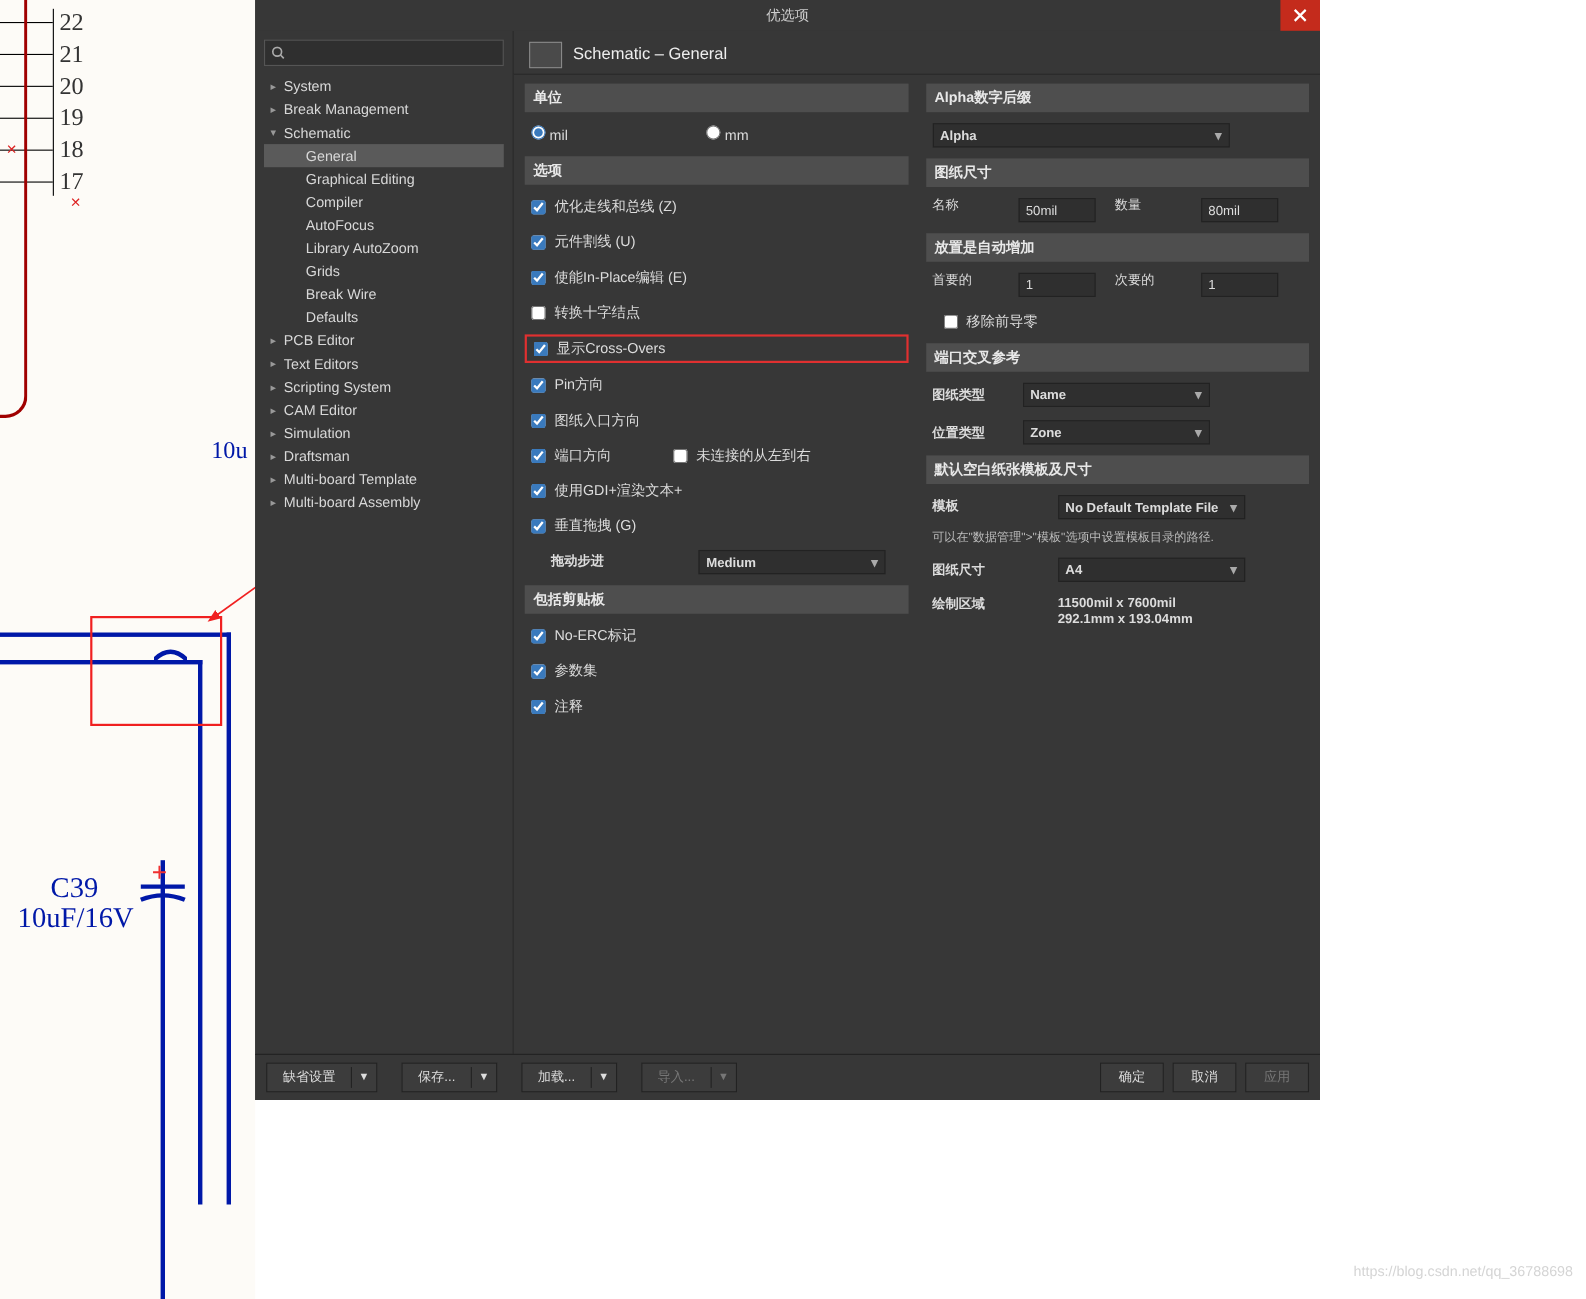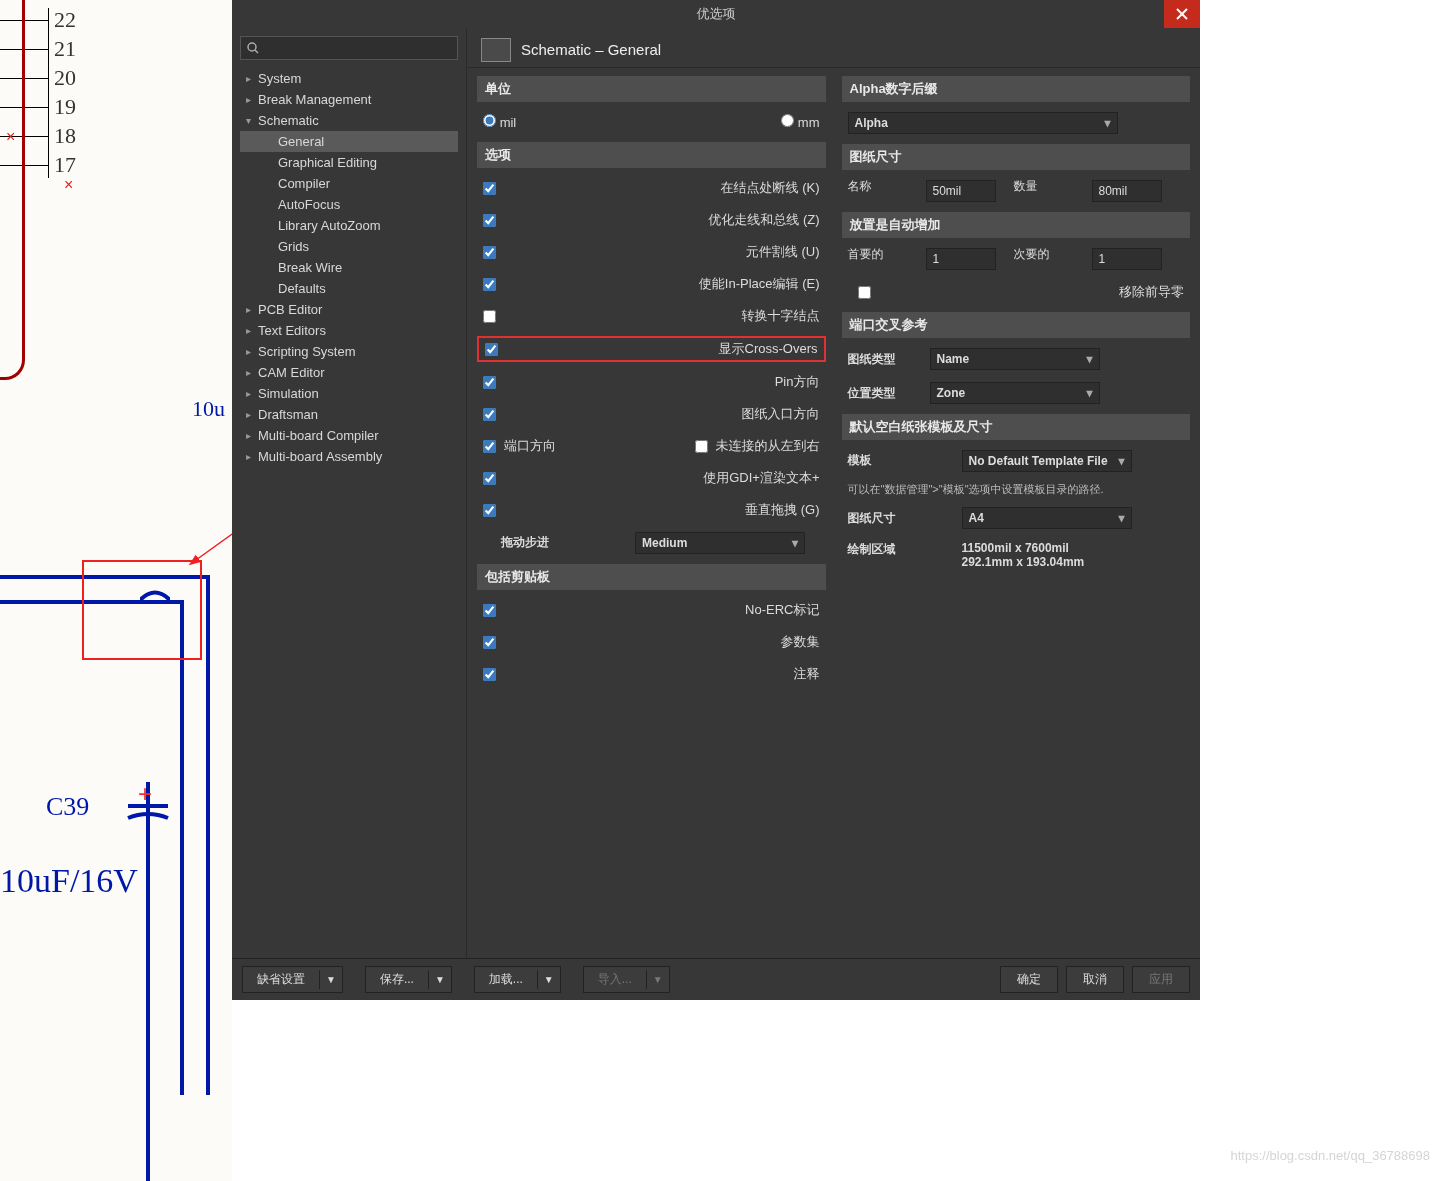--- a/index.html
+++ b/index.html
@@ -19,21 +19,21 @@
 .tree-row { display: flex; align-items: center; height: 21px; padding-left: 6px; cursor: pointer; color: #d8d8d8; }
 .tree-row.selected { background: #5a5a5a; }
 .tree-caret { width: 12px; font-size: 10px; color: #999; }
 .tree-child { padding-left: 26px; }
 .content { flex: 1; display: flex; padding: 8px 10px; gap: 16px; overflow: auto; }
 .content-header { display: flex; align-items: center; height: 40px; padding: 10px 14px 6px; border-bottom: 1px solid #2a2a2a; gap: 10px; }
 .hdr-icon { width: 30px; height: 24px; border: 1px solid #888; background: #4a4a4a;}
 .hdr-title { font-size: 15px; color: #eee; }
 .col { flex: 1; display: flex; flex-direction: column; gap: 8px; }
 .section-hdr { background: #4e4e4e; padding: 4px 8px; font-weight: 600; font-size: 13px; color: #e8e8e8; }
-.option-row { display: flex; align-items: center; gap: 8px; padding: 2px 6px; min-height: 24px; justify-content: space-between; }
+.option-row { display: flex; align-items: center; gap: 8px; padding: 2px 6px; min-height: 24px; }
 .option-row input[type=checkbox], .option-row input[type=radio]{ accent-color: #3a7abd; }
 .option-row.highlight { border: 2px solid #e03030; padding: 2px 6px; }
 .field-row { display: flex; align-items: center; gap: 12px; padding: 2px 6px; font-weight: bold; }
 .field-label { width: 60px; font-size: 12px; line-height: 1.1;}
 .field-label-wide { width: 70px; font-size: 12px;}
 .txt-input { background: #2f2f2f; border: 1px solid #222; color: #ddd; padding: 3px 6px; width: 70px; font-size: 12px;}
 .dropdown { background: #2f2f2f; border: 1px solid #222; color: #ddd; padding: 3px 22px 3px 6px; font-size: 12px; position: relative; cursor: pointer; }
 .dropdown::after { content: "▾"; position: absolute; right: 6px; color: #aaa; }
 .dropdown.full { width: 170px; }
 .dropdown.wide { width: 270px; }
@@ -91,21 +91,21 @@
     </svg>
 
   <div style="position:absolute; left:82px; top:560px; width:120px; height:100px; border:2px solid #f02020;"></div>
 
   <div style="position:absolute; left:138px; top:780px; color:#f03030; font-size:24px;">+</div>
   <svg style="position:absolute; left:126px; top:800px;" width="44" height="24">
     <line x1="2" y1="6" x2="42" y2="6" stroke="#0018a8" stroke-width="4"></line>
     <path d="M2 18 Q22 10 42 18" stroke="#0018a8" stroke-width="4" fill="none"></path>
   </svg>
   <div class="sch-blue-text" style="left:46px; top:792px; font-size:26px;">C39</div>
-  <div class="sch-blue-text" style="left:0; top:820px; font-size:34px;margin-top:42px;">10uF/16V</div>
+  <div class="sch-blue-text" style="left:16px; top:820px; font-size:26px;">10uF/16V</div>
 </div>
 
 <svg class="annot-arrow" style="left:186px; top:340px;" width="320" height="230">
   <defs>
       <marker id="ah" markerWidth="10" markerHeight="10" refX="2" refY="3" orient="auto">
         <path d="M0,0 L0,6 L8,3 z" fill="#f02020"></path>
       </marker>
     </defs>
   <line x1="310" y1="4" x2="10" y2="220" stroke="#f02020" stroke-width="1.5" marker-end="url(#ah)"></line>
 </svg>
@@ -195,21 +195,21 @@
           <div class="tree-row">
             <span class="tree-caret">▸</span>
             <span>Simulation</span>
           </div>
           <div class="tree-row">
             <span class="tree-caret">▸</span>
             <span>Draftsman</span>
           </div>
           <div class="tree-row">
             <span class="tree-caret">▸</span>
-            <span>Multi-board Compiler</span>
+            <span>Multi-board Template</span>
           </div>
           <div class="tree-row">
             <span class="tree-caret">▸</span>
             <span>Multi-board Assembly</span>
           </div>
         </div>
     </div>
 
     <div style="flex:1; display:flex; flex-direction:column;">
       <div class="content-header">
@@ -221,24 +221,20 @@
 
         <div class="col">
           <div class="section-hdr">单位</div>
           <div class="option-row">
             <label><input type="radio" name="units" checked="" style=""> <span>mil</span></label>
             <span style="width:110px;"></span>
             <label><input type="radio" name="units" style=""> <span>mm</span></label>
           </div>
 
           <div class="section-hdr">选项</div>
-          <label class="option-row">
-              <input type="checkbox" checked="" style="">
-              <span>在结点处断线 (K)</span>
-            </label>
           <label class="option-row">
               <input type="checkbox" checked="" style="">
               <span>优化走线和总线 (Z)</span>
             </label>
           <label class="option-row">
               <input type="checkbox" checked="" style="">
               <span>元件割线 (U)</span>
             </label>
           <label class="option-row">
               <input type="checkbox" checked="" style="">

